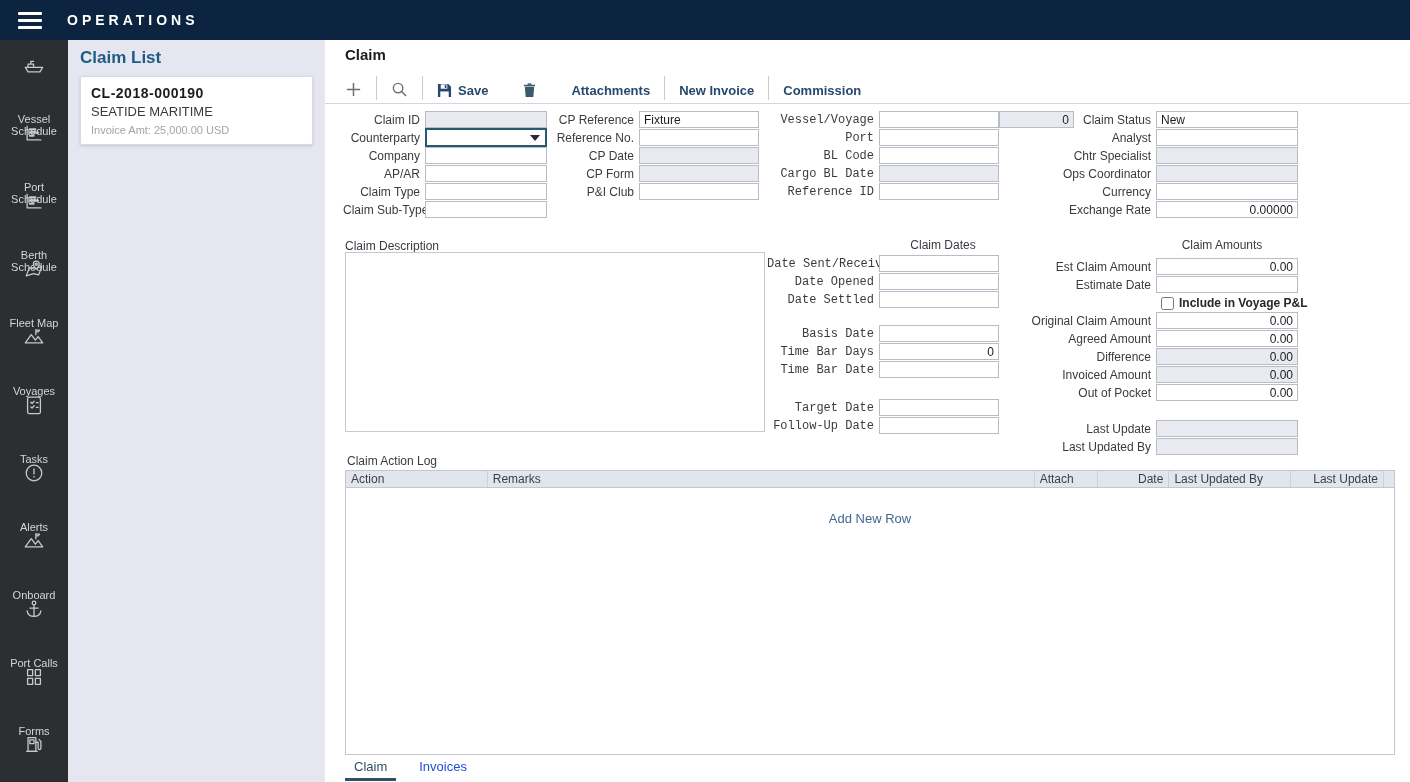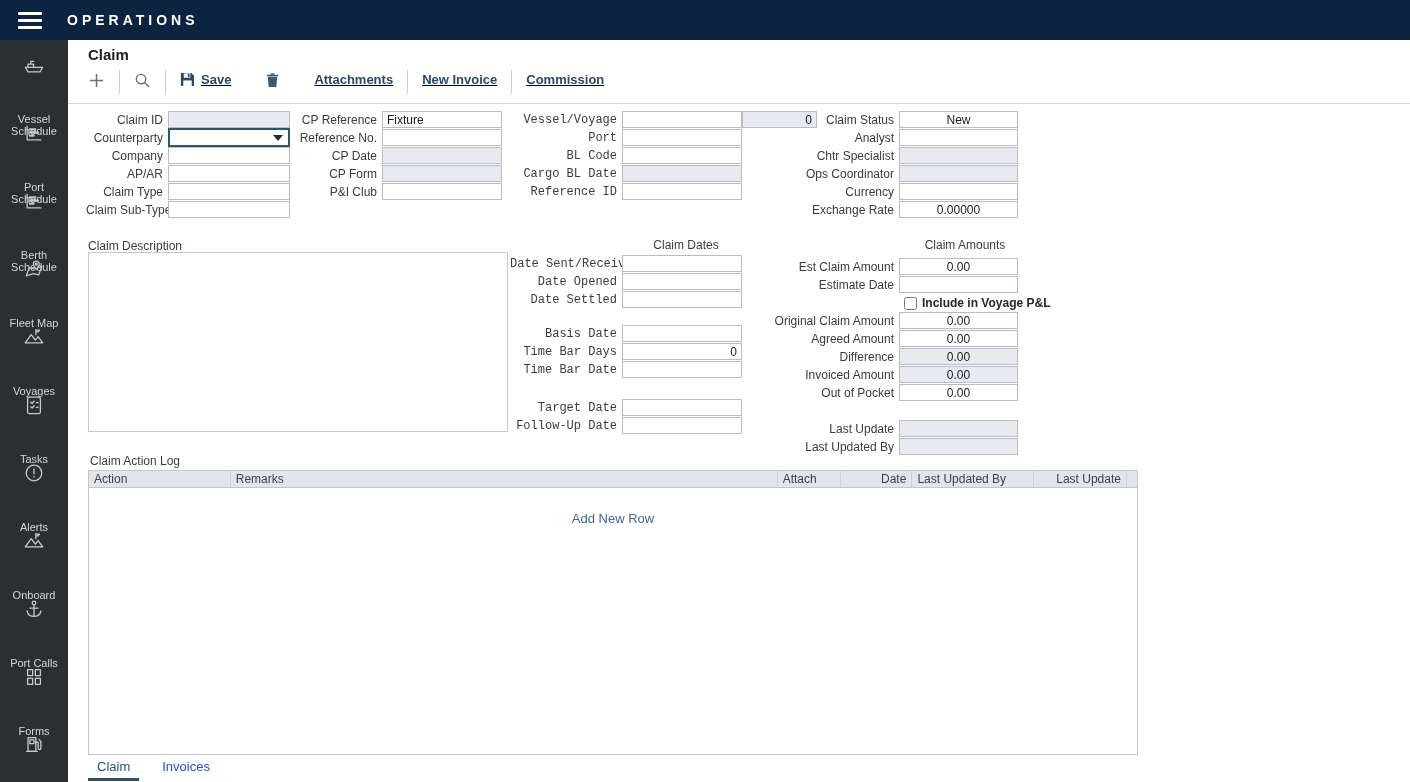--- a/index.html
+++ b/index.html
@@ -29,41 +29,41 @@
   .claim-card { background: #fff; border: 1px solid #d9dae3; border-radius: 2px;
                 box-shadow: 0 1px 3px rgba(0,0,0,.15); padding: 8px 10px; cursor: pointer; }
   .card-id { font-size: 14px; font-weight: 700; color: #1b1b1f; letter-spacing: .5px; }
   .card-name { font-size: 13px; color: #3a3a3e; margin-top: 3px; }
   .card-meta { font-size: 11px; color: #a3a3ab; margin-top: 5px; }
 
   
   .main { flex: 1; position: relative; background: #fff; border-radius: 13px; }
   .main-title { position: absolute; left: 20px; top: 6px; font-size: 15px; font-weight: 700; color: #1b1b1f; }
 
-  .toolbar { position: absolute; left: 14px; top: 30px; height: 30px; display: flex; align-items: flex-start; text-decoration: underline; }
+  .toolbar { position: absolute; left: 14px; top: 30px; height: 30px; display: flex; align-items: flex-end; }
   .tb-btn { display: flex; align-items: center; gap: 6px; background: none; border: none;
             font-family: inherit; font-size: 13px; font-weight: 700; color: #26496d;
             cursor: pointer; padding: 2px 6px; }
   .tb-sep { width: 1px; height: 24px; background: #c9ccd4; margin: 0 8px; }
   .tb-gap { width: 22px; }
   .tb-btn svg { display: block; }
   .hr { position: absolute; left: 0; right: 0; top: 63px; border-top: 1px solid #d4d5dc; }
 
   
   .fcol { position: absolute; }
   .frow { display: flex; align-items: center; height: 17px; margin-bottom: 1px; position: relative; }
   .flabel { font-size: 12px; color: #3a3b40; text-align: right; padding-right: 5px; white-space: nowrap; flex-shrink: 0; }
   .fi { height: 17px; border: 1px solid #b9bcc7; background: #fff; color: #1b1b1f;
         font: 12px "Liberation Sans", sans-serif; padding: 0 4px; }
   .fi.dis { background: #e9eaef; }
   .fi.num { text-align: right; }
   .c1 .flabel { width: 82px; }  .c1 .fi { width: 122px; }
   .c2 .flabel { width: 92px; }  .c2 .fi { width: 120px; }
   .c3 .flabel { width: 112px; font-family: Liberation Mono, monospace; } .c3 .fi { width: 120px; }
-  .c4 .flabel { width: 147px; } .c4 .fi { width: 119px; text-align: center; }
+  .c4 .flabel { width: 147px; } .c4 .fi { width: 142px; }
   .fi.vno { width: 75px; margin-left: 0; }
   .dd { width: 122px; height: 19px; border: 2px solid #27596f; background: #fff;
         display: flex; align-items: center; justify-content: flex-end; padding-right: 5px; cursor: pointer; }
   .dd-arrow { width: 0; height: 0; border-left: 5px solid transparent;
               border-right: 5px solid transparent; border-top: 6px solid #2b2b30; }
   .spacer16 { height: 16px; } .spacer20 { height: 20px; } .spacer18 { height: 18px; }
   .sec-title { position: absolute; font-size: 12px; color: #3a3b40; text-align: center; }
   .cb-row { display: flex; align-items: center; height: 16px; margin: 2px 0 1px 152px; }
   .cb-row input { width: 13px; height: 13px; margin: 0 5px 0 0; }
   .cb-label { font-size: 12px; font-weight: 600; color: #26262b; white-space: nowrap; }
@@ -204,20 +204,28 @@
         <span class="nav-icon">
           <svg viewBox="0 0 24 24">
               <rect x="5.5" y="4" width="8.5" height="15"></rect>
               <path d="M4 19h11.5M7.5 6.5h4.5v4H7.5zM14 9h2.5v6.5a1.5 1.5 0 0 0 3 0V8l-2-2"></path>
             </svg>
         </span>
         <span class="nav-label">Bunkers</span>
       </div>
     </nav>
 
+    <aside class="panel">
+      <div class="panel-title">Claim List</div>
+      <div class="claim-card">
+        <div class="card-id">CL-2018-000190</div>
+        <div class="card-name">SEATIDE MARITIME</div>
+        <div class="card-meta">Invoice Amt: 25,000.00 USD</div>
+      </div>
+    </aside>
 
     <main class="main">
       <div class="main-title">Claim</div>
 
       <div class="toolbar">
         <button class="tb-btn">
           <span>
               <svg width="17" height="17" viewBox="0 0 18 18">
                 <path d="M9 2v14M2 9h14" stroke="#6b7076" stroke-width="1.6" fill="none"></path>
               </svg>

